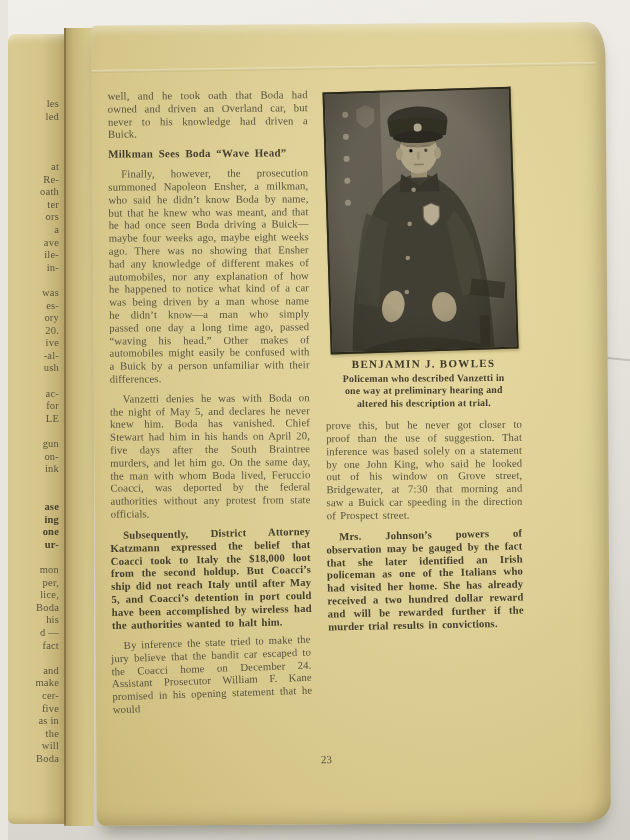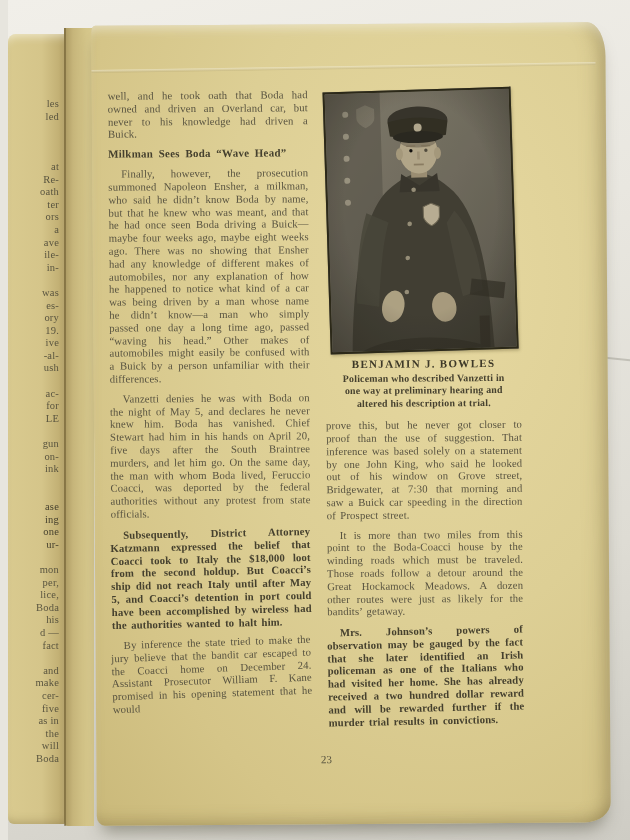--- a/index.html
+++ b/index.html
@@ -14,21 +14,21 @@
     background:#c2c0b7;transform:rotate(6deg);}
 
   
   .left-page{position:absolute;left:0;top:34px;width:56px;height:790px;
     background:linear-gradient(90deg,#d9ca8f 0%,#d5c58a 60%,#c3b175 90%,#b5a268 100%);
     border-radius:8px 0 0 6px;
     box-shadow:inset 0 8px 10px -6px rgba(255,255,248,.6), inset 0 -8px 10px -6px rgba(120,105,60,.4);}
   .fragments{padding:64px 5px 0 0;text-align:right;
     font-size:10.5px;line-height:12.6px;color:#59543f;letter-spacing:.2px;}
   .frag-line{height:12.6px;white-space:pre;}
-  .frag-line.bold{font-weight:normal;color:#46412e;}
+  .frag-line.bold{font-weight:bold;color:#46412e;}
 
   
   .gutter{position:absolute;left:56px;top:28px;width:30px;height:798px;
     background:linear-gradient(90deg,#a99760 0%,#c6b57a 30%,#d5c68a 75%,#d9ca8f 100%);
     border-radius:0 0 0 4px;}
   .gutter:before{content:"";position:absolute;left:0;top:0;bottom:0;width:2px;
     background:rgba(90,75,35,.45);}
 
   
   .main-page{position:absolute;left:86px;top:24px;width:514px;height:800px;
@@ -87,21 +87,21 @@
         <div class="frag-line">ter</div>
         <div class="frag-line">ors</div>
         <div class="frag-line">a</div>
         <div class="frag-line">ave</div>
         <div class="frag-line">ile-</div>
         <div class="frag-line">in-</div>
         <div class="frag-line">&nbsp;</div>
         <div class="frag-line">was</div>
         <div class="frag-line">es-</div>
         <div class="frag-line">ory</div>
-        <div class="frag-line">19.</div>
+        <div class="frag-line">20.</div>
         <div class="frag-line">ive</div>
         <div class="frag-line">-al-</div>
         <div class="frag-line">ush</div>
         <div class="frag-line">&nbsp;</div>
         <div class="frag-line">ac-</div>
         <div class="frag-line">for</div>
         <div class="frag-line">LE</div>
         <div class="frag-line">&nbsp;</div>
         <div class="frag-line">gun</div>
         <div class="frag-line">on-</div>
@@ -210,19 +210,18 @@
         </svg>
       </div>
       <div class="cap-name">BENJAMIN J. BOWLES</div>
       <div class="cap-lines">
           <div>Policeman who described Vanzetti in</div>
           <div>one way at preliminary hearing and</div>
           <div>altered his description at trial.</div>
         </div>
 
       <p class="body">prove this, but he never got closer to proof than the use of suggestion.  That inference was based solely on a statement by one John King, who said he looked out of his window on Grove street, Bridgewater, at 7:30 that morning and saw a Buick car speeding in the direction of Prospect street.</p>
-      <p class="body indent">It is more than two miles from this point to the Boda-Coacci house by the winding roads which must be traveled.  Those roads follow a detour around the Great Hockamock Meadows.  A dozen other routes were just as likely for the bandits’ getaway.</p>
       <p class="body indent boldpara tilt1">Mrs. Johnson’s powers of observation may be gauged by the fact that she later identified an Irish policeman as one of the Italians who had visited her home.  She has already received a two hundred dollar reward and will be rewarded further if the murder trial results in convictions.</p>
     </div>
 
     <div class="page-num">23</div>
   </div>
 </div>
 
 </body></html>

